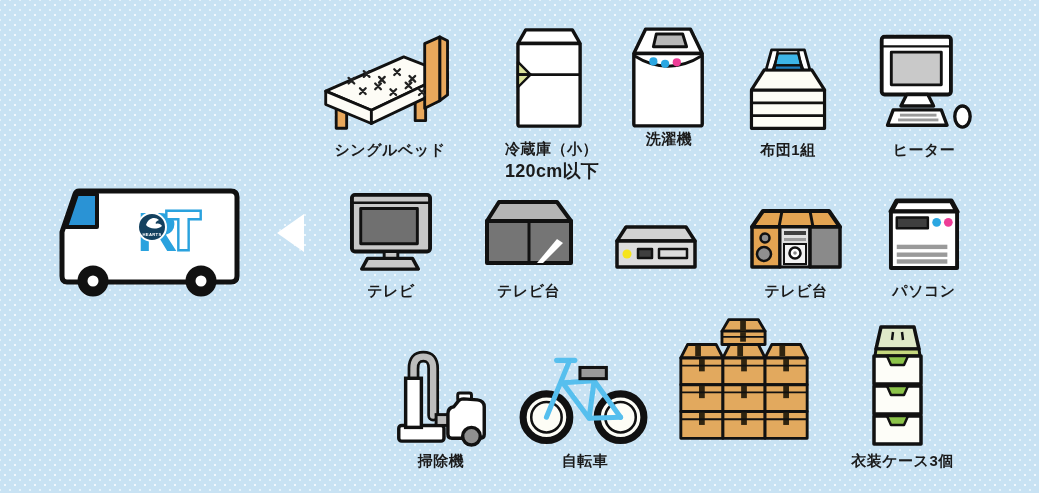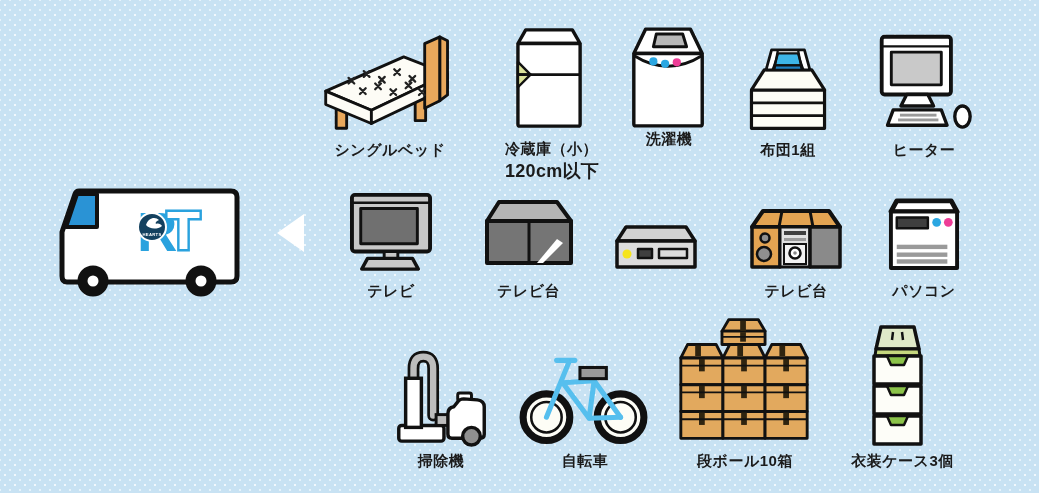--- a/index.html
+++ b/index.html
@@ -261,21 +261,20 @@
         <line x1="48" y1="52" x2="92" y2="52"></line>
         <line x1="92" y1="52" x2="136" y2="52"></line>
       <line x1="4" y1="80" x2="48" y2="80"></line>
         <line x1="48" y1="80" x2="92" y2="80"></line>
         <line x1="92" y1="80" x2="136" y2="80"></line>
       <line x1="4" y1="108" x2="48" y2="108"></line>
         <line x1="48" y1="108" x2="92" y2="108"></line>
         <line x1="92" y1="108" x2="136" y2="108"></line>
     </g>
   </svg>
-  <div class="label" style="left:685px;top:452px;width:120px">段ボール10箱</div>
 
   <svg class="icon" style="left:861px;top:321px;width:78px;height:124px" viewBox="0 0 78 124">
     <g stroke="#111" stroke-linejoin="round">
       <polygon points="20,6 53,6 58,28 15,28" fill="#dfe9c8" stroke-width="3.5"></polygon>
       <polygon points="15,28 58,28 59,35 14,35" fill="#c5d77e" stroke-width="3"></polygon>
       <rect x="13" y="35" width="47" height="28" fill="#fdfdf8" stroke-width="3.5"></rect>
       <rect x="13" y="65" width="47" height="28" fill="#fdfdf8" stroke-width="3.5"></rect>
       <rect x="13" y="95" width="47" height="28" fill="#fdfdf8" stroke-width="3.5"></rect>
       <polygon points="26,35 47,35 43,44 30,44" fill="#8bc34a" stroke-width="2.5"></polygon>
       <polygon points="26,65 47,65 43,74 30,74" fill="#8bc34a" stroke-width="2.5"></polygon>

